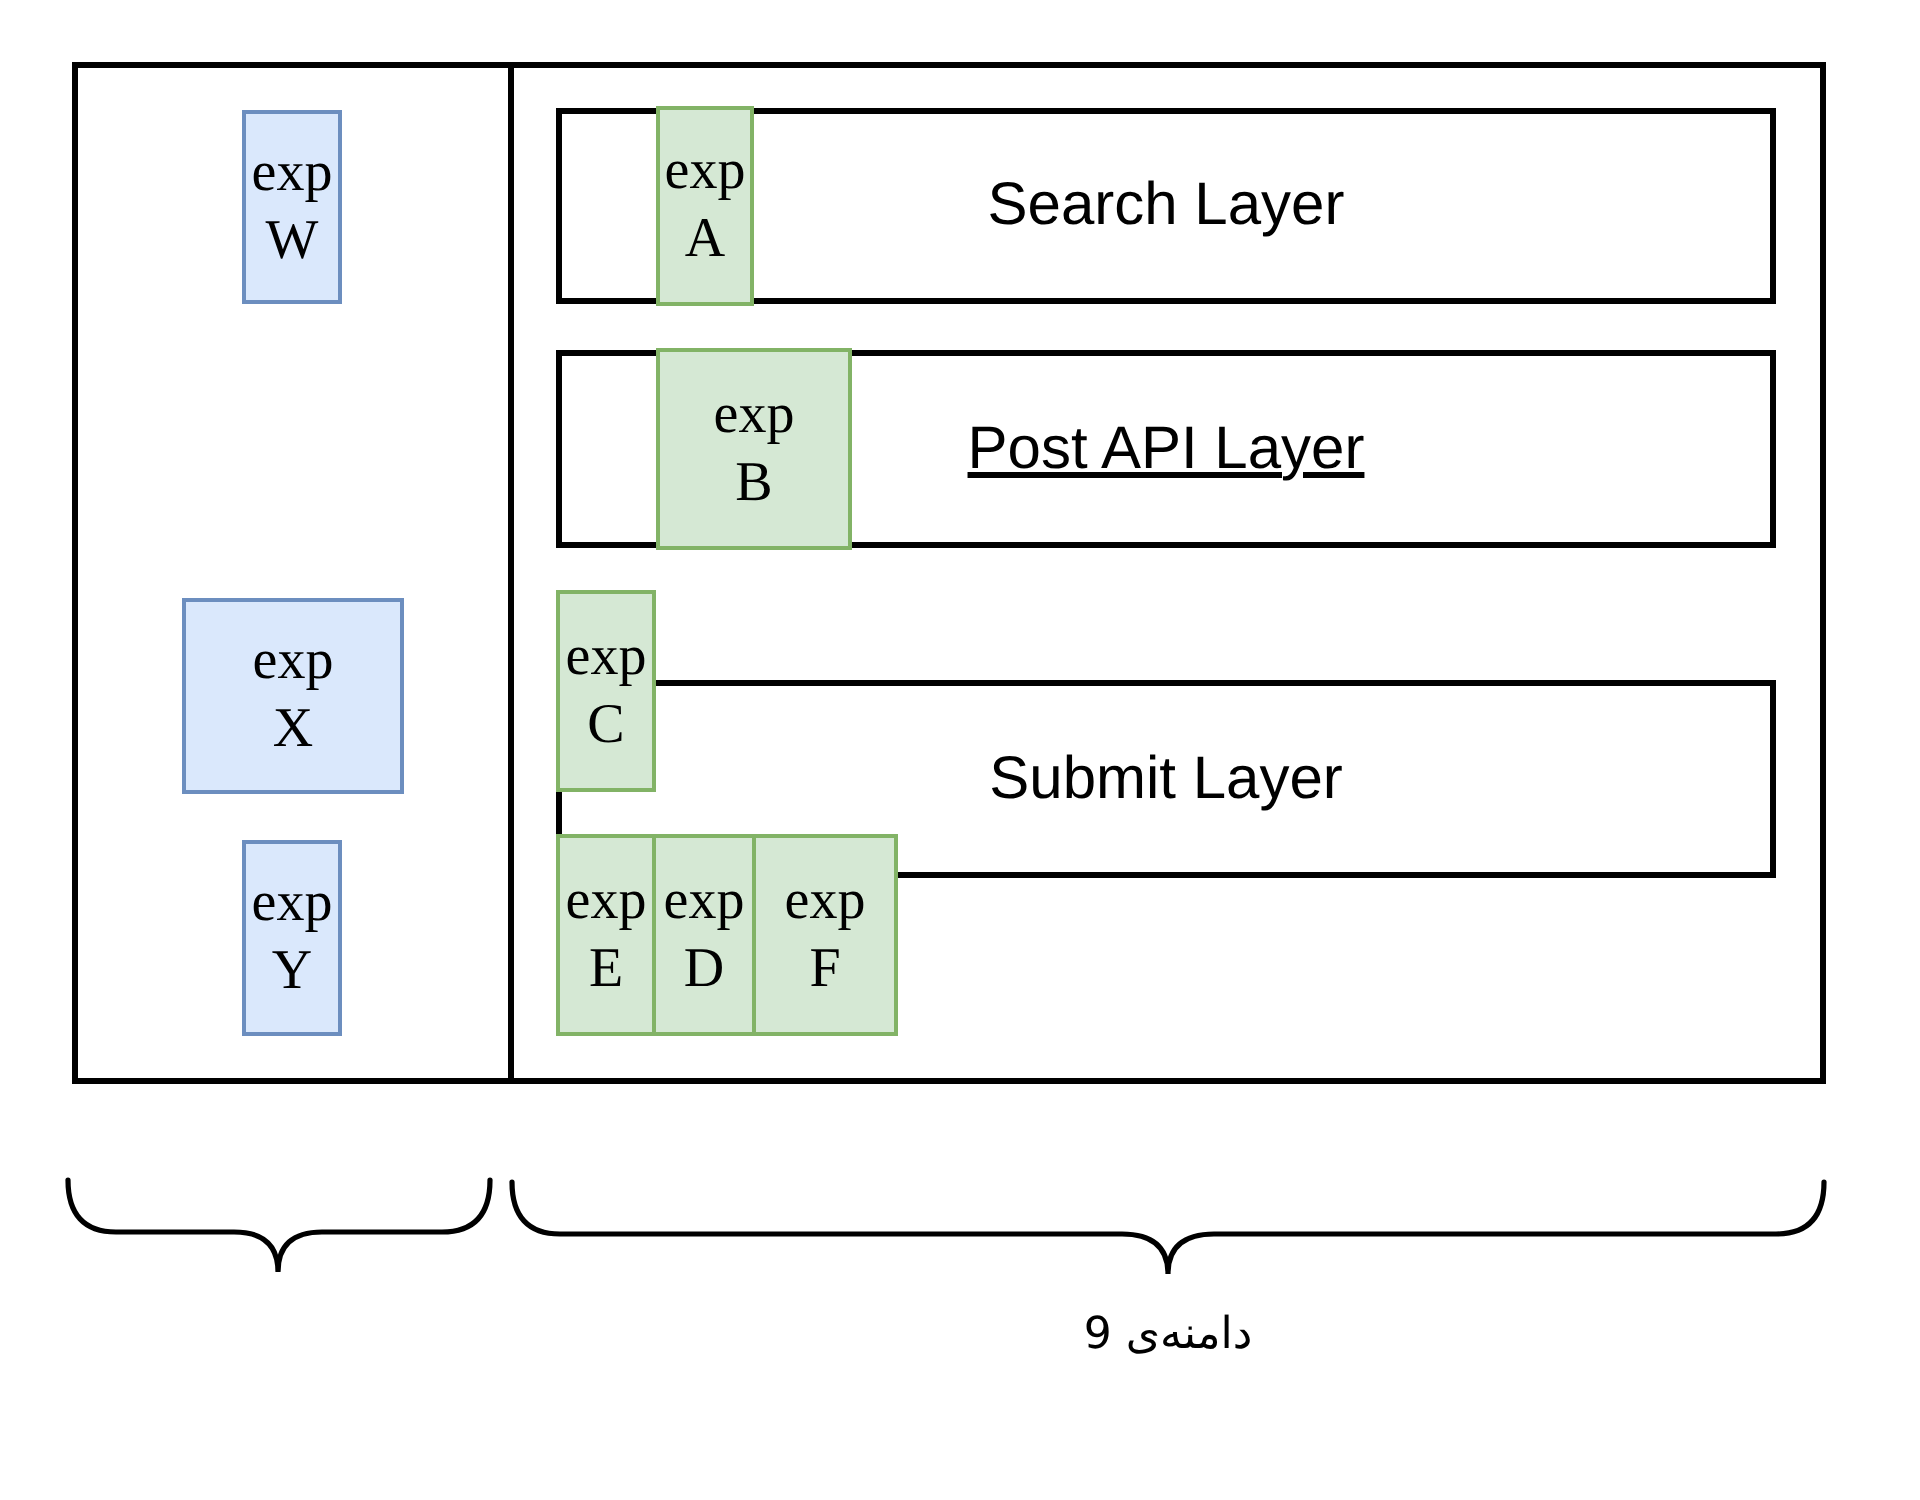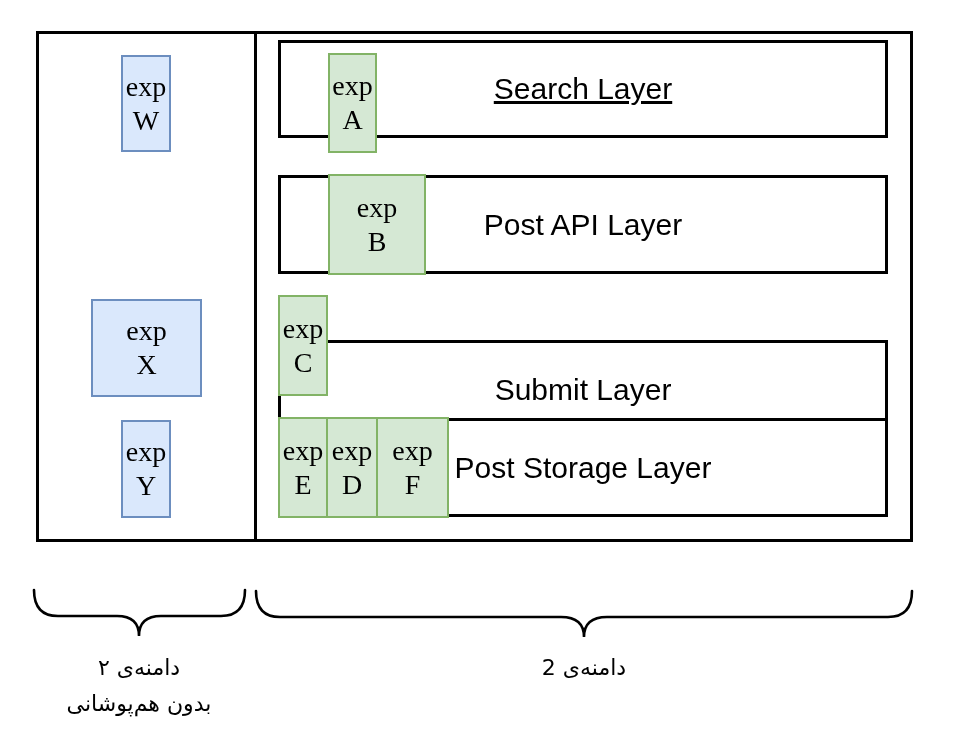--- a/index.html
+++ b/index.html
@@ -39,22 +39,22 @@
   .box-x { left: 91px;  top: 299px; width: 111px; height: 98px; }
   .box-y { left: 121px; top: 420px; width: 50px;  height: 98px; }
 
   
   .bar {
     left: 278px; width: 610px;
     border: 3px solid #000000; background: #ffffff;
     display: flex; align-items: center; justify-content: center;
     z-index: 1;
   }
-  .bar-search  { top: 40px;  height: 98px; text-decoration: underline; }
-  .bar-postapi { top: 175px; height: 99px; }
+  .bar-search  { top: 54px;  height: 98px; }
+  .bar-postapi { top: 175px; height: 99px; text-decoration: underline; }
   .bar-submit  { top: 296px; height: 99px; margin-top: 44px; }
   .bar-storage { top: 418px; height: 99px; }
   .bar-label { font-size: 30px; color: #000; white-space: nowrap; }
 
   
   .greenbox {
     background: #d5e8d4;
     border: 2px solid #82b366;
     display: flex; flex-direction: column;
     align-items: center; justify-content: center;
@@ -107,23 +107,20 @@
 
   <div class="abs bar bar-search">
     <span class="bar-label">Search Layer</span>
   </div>
   <div class="abs bar bar-postapi">
     <span class="bar-label">Post API Layer</span>
   </div>
   <div class="abs bar bar-submit">
     <span class="bar-label">Submit Layer</span>
   </div>
-  <div class="abs bar bar-storage">
-    <span class="bar-label">Post Storage Layer</span>
-  </div>
 
   <div class="abs greenbox box-a">
     <div class="exp-line">exp</div>
     <div class="exp-line">A</div>
   </div>
   <div class="abs greenbox box-b">
     <div class="exp-line">exp</div>
     <div class="exp-line">B</div>
   </div>
   <div class="abs greenbox box-c">
@@ -141,21 +138,17 @@
   <div class="abs greenbox box-f">
     <div class="exp-line">exp</div>
     <div class="exp-line">F</div>
   </div>
 
   <svg class="abs braces-svg" width="960" height="70" viewBox="0 0 960 70">
     <path d="M 34 10 Q 34 36 58 36 L 117 36 Q 139 36 139 56 Q 139 36 161 36 L 221 36 Q 245 36 245 10" fill="none" stroke="#000000" stroke-width="2.6" stroke-linecap="round"></path>
     <path d="M 256 11 Q 256 37 280 37 L 561 37 Q 584 37 584 57 Q 584 37 607 37 L 888 37 Q 912 37 912 11" fill="none" stroke="#000000" stroke-width="2.6" stroke-linecap="round"></path>
   </svg>
 
-  <div class="abs fa-label fa-left" dir="rtl">
-    <div>دامنه‌ی ۲</div>
-    <div>بدون هم‌پوشانی</div>
-  </div>
   <div class="abs fa-label fa-right" dir="rtl">
-    <div>دامنه‌ی 2</div>
+    <div>دامنه‌ی 9</div>
   </div>
 
 </div>
 
 </body></html>

